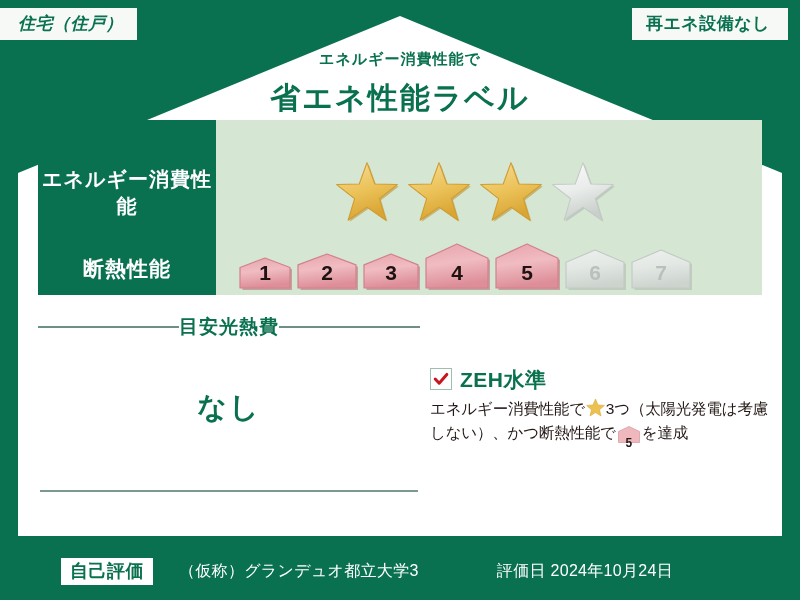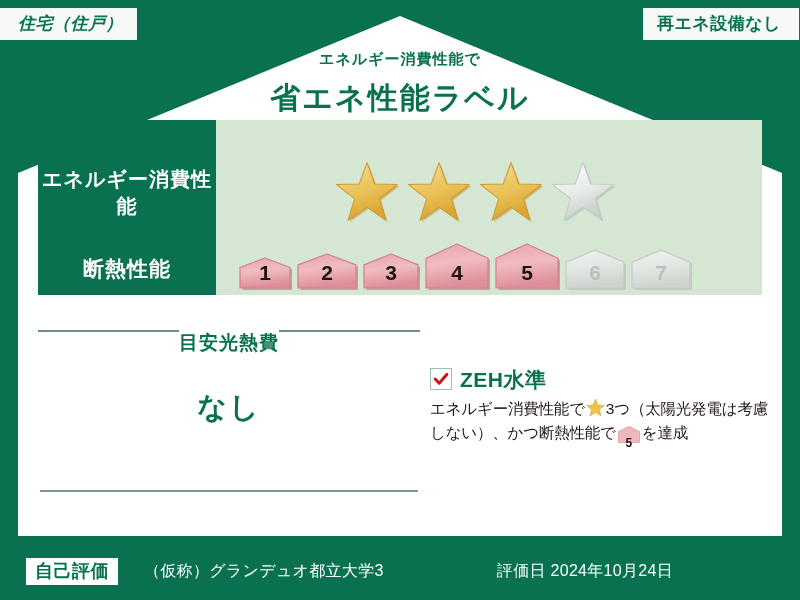--- a/index.html
+++ b/index.html
@@ -42,21 +42,21 @@
     background: #f7f9f7;
     color: #0a7150;
     font-weight: bold;
     font-size: 17px;
     letter-spacing: 0.5px;
     padding: 7px 14px 8px 14px;
     line-height: 1;
     white-space: nowrap;
   }
   .corner-tag.left  { left: 0px;  padding-left: 18px; font-style: italic; }
-  .corner-tag.right { right: 1px; padding-right: 18px; }
+  .corner-tag.right { right: 12px; padding-right: 18px; }
 
   
   .header-block {
     position: absolute;
     top: 50px;
     left: 0;
     width: 800px;
     text-align: center;
     pointer-events: none;
   }
@@ -146,23 +146,24 @@
     font-weight: bold;
     line-height: 1;
   }
   .house-step.on  .num { color: #1d1210; }
   .house-step.off .num { color: #b9c2ba; }
 
   
   .section-heading {
     position: absolute;
     left: 38px;
-    top: 330px;
+    top: 314px;
     width: 382px;
     display: flex;
+    align-items: center;
   }
   .section-heading .rule {
     flex: 1 1 auto;
     height: 2px;
     background: #6e8f83;
   }
   .section-heading .txt {
     color: #0a7150;
     font-weight: bold;
     font-size: 19px;
@@ -236,20 +237,21 @@
 
   
   #footer {
     position: absolute;
     left: 0;
     bottom: 0;
     width: 695px;
     height: 58px;
     display: flex;
     align-items: center;
+    padding-left: 35px;
   }
   #footer-badge {
     margin-left: 26px;
     background: #ffffff;
     color: #0a7150;
     font-weight: bold;
     font-size: 18px;
     letter-spacing: 0.5px;
     padding: 4px 9px 5px 9px;
     line-height: 1;

